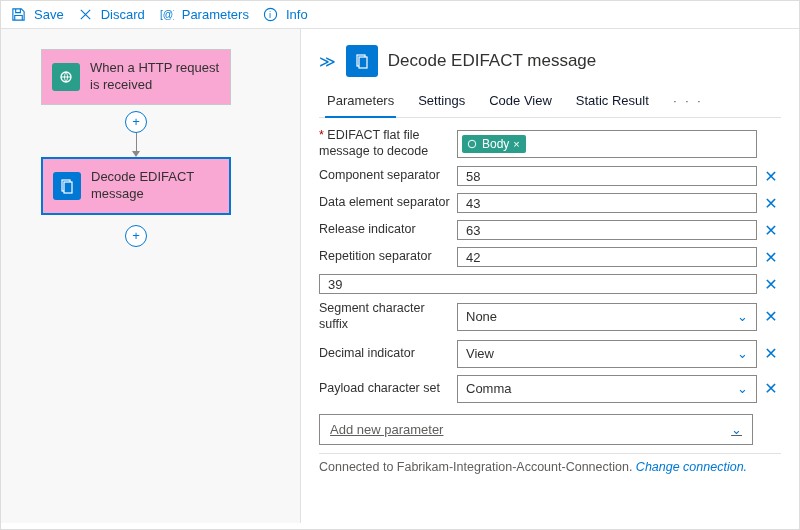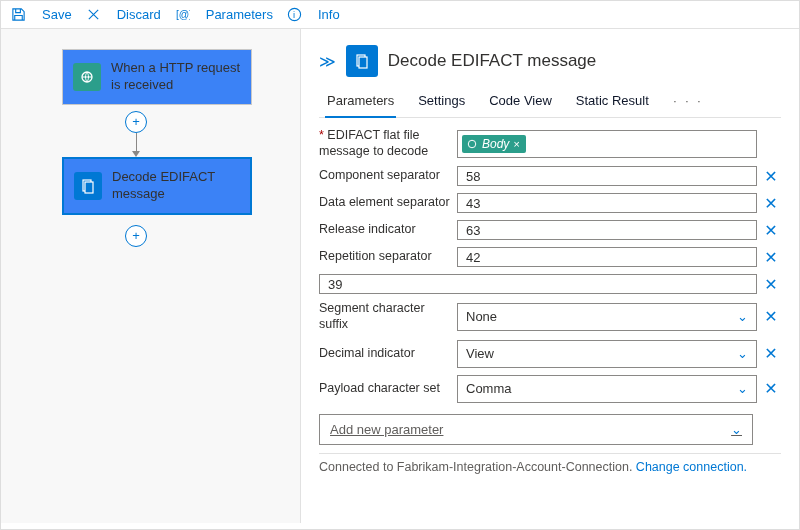--- a/index.html
+++ b/index.html
@@ -1,22 +1,22 @@
 <!DOCTYPE html>
 <html><head>
 <meta charset="utf-8">
 <style>
   * { box-sizing: border-box; margin: 0; padding: 0; font-family: "Segoe UI", Arial, sans-serif; }
   body { width: 800px; height: 530px; background: #fff; border: 1px solid #ddd; overflow: hidden; font-size: 13px; color: #323130; }
   .toolbar { display: flex; align-items: center; padding: 6px 10px; border-bottom: 1px solid #e1e1e1; gap: 14px; }
-  .toolbar-item { display: flex; gap: 16px; color: #0078d4; cursor: pointer; }
+  .toolbar-item { display: flex; gap: 8px; color: #0078d4; cursor: pointer; }
   .toolbar-item svg { width: 15px; height: 15px; }
   .main { display: flex; height: calc(100% - 34px); }
   .canvas { width: 300px; background: #f8f8f8; padding: 20px 40px; position: relative; border-right: 1px solid #e1e1e1; }
-  .node { background: #3b82f6; border: 1px solid #c8c8c8; display: flex; align-items: center; gap: 10px; padding: 10px; width: 190px; margin-left: 21px; }
+  .node { background: #f9a8d4; border: 1px solid #c8c8c8; display: flex; align-items: center; gap: 10px; padding: 10px; width: 190px; }
   .node.selected { border: 2px solid #0078d4; }
   .node-icon { width: 28px; height: 28px; border-radius: 3px; display: flex; align-items: center; justify-content: center; flex-shrink: 0; }
   .node-icon.http { background: #2b9e8b; }
   .node-icon.edifact { background: #0078d4; }
   .node-icon svg { width: 16px; height: 16px; fill: #fff; }
   .node-label { font-size: 13px; color: #323130; line-height: 1.3; }
   .connector { display: flex; flex-direction: column; align-items: center; width: 190px; }
   .plus-circle { width: 22px; height: 22px; border: 1px solid #0078d4; border-radius: 50%; display: flex; align-items: center; justify-content: center; color: #0078d4; background: #fff; cursor: pointer; }
   .arrow-line { width: 1px; height: 18px; background: #8a8886; }
   .arrow-head { width: 0; height: 0; border-left: 4px solid transparent; border-right: 4px solid transparent; border-top: 6px solid #8a8886; }
@@ -30,25 +30,25 @@
   .tab.more { color: #605e5c; letter-spacing: 2px; }
   .param-row { display: flex; align-items: center; margin-bottom: 7px; gap: 0; }
   .param-label { width: 138px; font-size: 12.5px; color: #323130; line-height: 1.25; }
   .param-label .req { color: #a80000; }
   .param-input-wrap { flex: 1; display: flex; align-items: center; gap: 4px; }
   .param-input { flex: 1; height: 20px; border: 1px solid #8a8886; padding: 0 8px; font-size: 13px; color: #323130; }
   .param-select { flex: 1; height: 28px; border: 1px solid #8a8886; padding: 0 8px; font-size: 13px; color: #323130; display: flex; align-items: center; justify-content: space-between; cursor: pointer; }
   .chev { color: #0078d4; }
   .clear-x { width: 20px; color: #0078d4; font-size: 16px; cursor: pointer; text-align: center; }
   .token-box { flex: 1; min-height: 28px; border: 1px solid #8a8886; padding: 2px 4px; display: flex; align-items: center; }
-  .token { background: #2b9e8b; color: #fff; border-radius: 2px; padding: 2px 6px 2px 4px; display: flex; align-items: center; gap: 4px; font-size: 12px; font-style: italic; }
+  .token { background: #2b9e8b; color: #fff; border-radius: 2px; padding: 2px 6px 2px 4px; display: flex; align-items: center; gap: 4px; font-size: 12px; }
   .token .tx { font-size: 11px; }
   .add-param { border: 1px solid #8a8886; padding: 7px 10px; display: flex; justify-content: space-between; align-items: center; color: #605e5c; margin: 4px 0 8px 0; font-size: 13px; cursor: pointer; margin-right: 28px; text-decoration: underline; }
   .footer { font-size: 12.5px; color: #605e5c; padding: 6px 0 10px 0; border-top: 1px solid #e1e1e1; }
-  .footer .link { color: #0078d4; cursor: pointer; }
+  .footer .link { color: #0078d4; cursor: pointer; font-style: italic; }
 </style>
 </head>
 <body>
 
 <div class="toolbar">
   <div class="toolbar-item">
     <svg viewBox="0 0 16 16">
         <path fill="none" stroke="#0078d4" stroke-width="1.2" d="M2 2h9l3 3v9H2z M5 2v4h5V2 M4 14v-5h8v5"></path>
       </svg>
     <span>Save</span>

